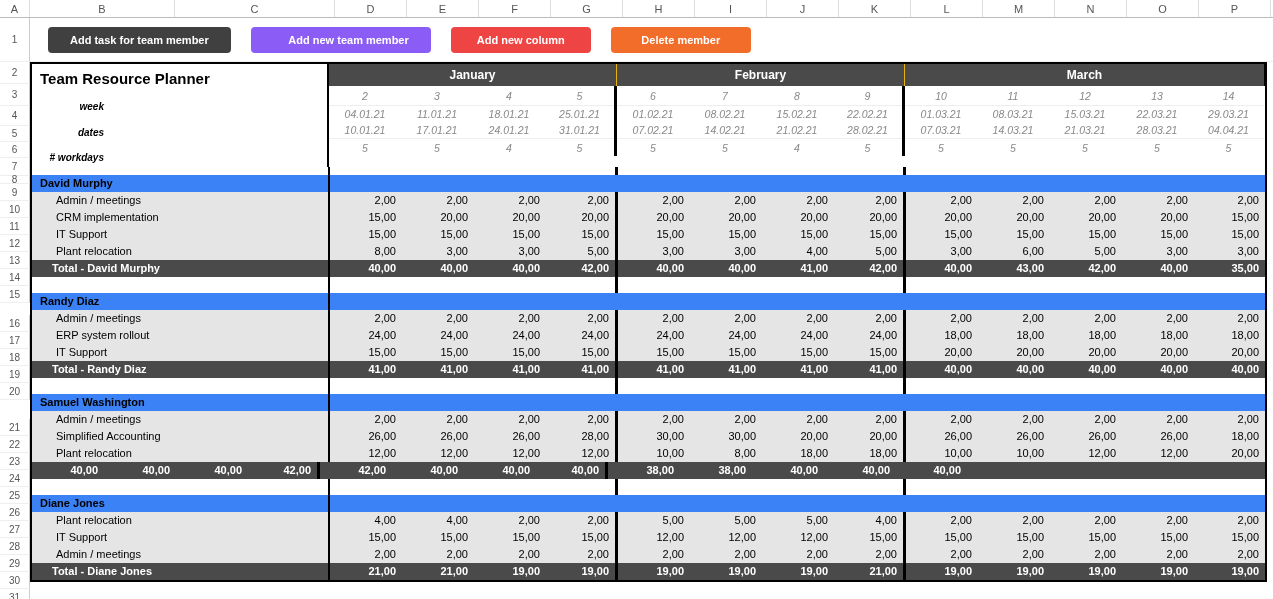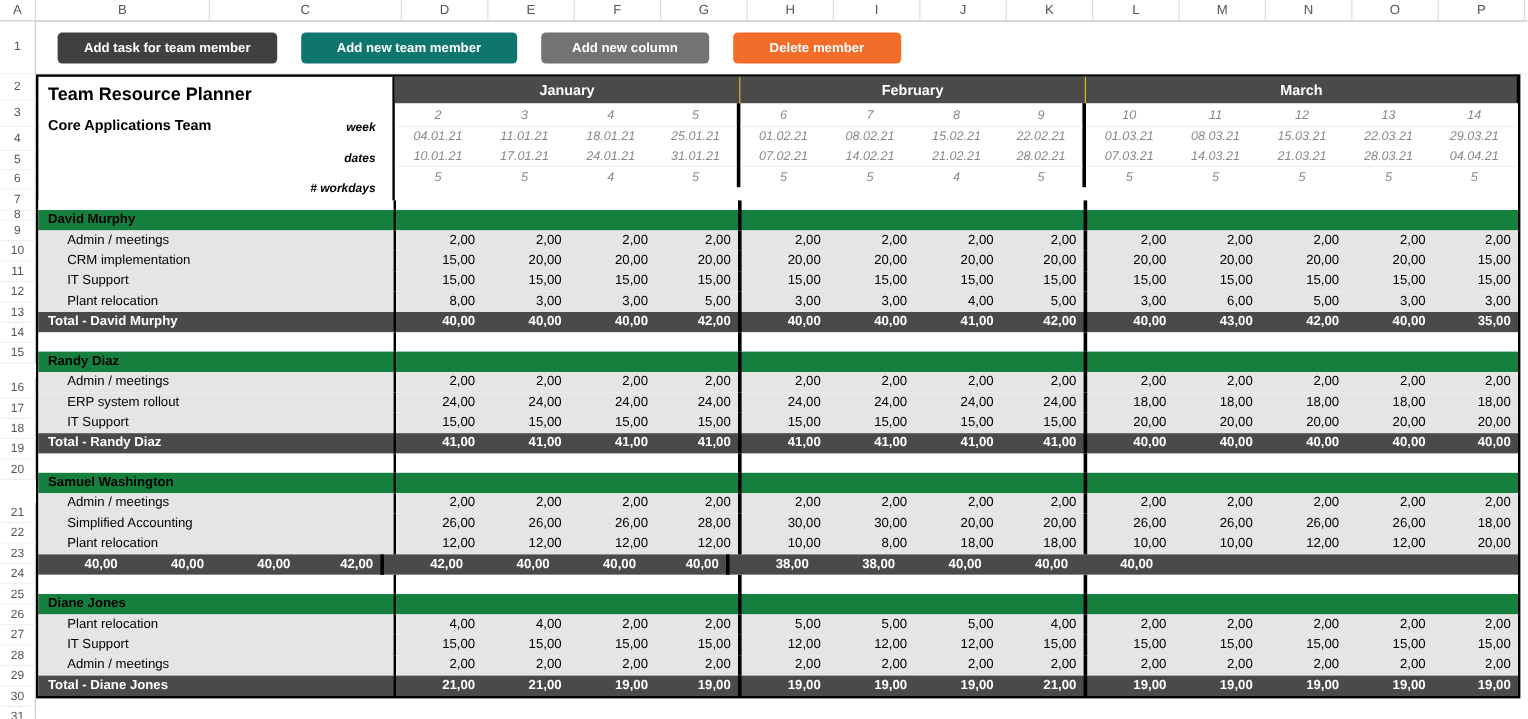--- a/index.html
+++ b/index.html
@@ -62,22 +62,22 @@
     height: 26px;
     padding: 0 22px;
     border-radius: 4px;
     border: none;
     color: #fff;
     font-size: 11px;
     font-weight: bold;
     cursor: pointer;
   }
   .btn-green  { background: #404040; }
-  .btn-blue   { background: #0f766e; width: 180px; }
-  .btn-yellow { background: #737373; width: 140px;}
+  .btn-blue   { background: #8b5cf6; width: 180px; text-align: right; }
+  .btn-yellow { background: #ef4444; width: 140px;}
   .btn-orange { background: #f26c2a; width: 140px;}
   
   .planner {
     border: 2px solid #000;
     width: 1237px;
     margin-top: 0;
   }
   .top {
     display: flex;
   }
@@ -158,25 +158,25 @@
     width:72px;
     text-align:right;
     padding-right:6px;
     font-size:11px;
   }
   .body .cells div.sep { border-right:3px solid #000; }
   .body .cells div.last { width:71px; }
   .row.blank { background:#fff; height:16px;}
   .row.blank .label { border-right:2px solid #000;}
   .row.blank .cells div.sep { border-right:3px solid #000;}
-  .row.namehdr { background:#15803d; font-weight:bold; }
+  .row.namehdr { background:#3b82f6; font-weight:bold;align-items:center; }
   .row.namehdr .label { padding-left:8px;}
   .row.task { background:#e5e5e5; }
   .row.total { background:#4a4a4a; color:#fff; font-weight:bold; }
-  .row.total .label { padding-left:8px;}
+  .row.total .label { padding-left:20px;}
 </style>
 </head>
 <body>
 
 <div class="colhdr" id="colhdr">
     <div style="width: 30px;">A</div>
     <div style="width: 145px;">B</div>
     <div style="width: 160px;">C</div>
     <div style="width: 72px;">D</div>
     <div style="width: 72px;">E</div>
@@ -236,21 +236,20 @@
     <button class="btn btn-yellow">Add new column</button>
     <button class="btn btn-orange">Delete member</button>
   </div>
 
   <div class="planner">
 
     <div class="top">
       <div class="titlebox">
         <h1>Team Resource Planner</h1>
         <div style="display:flex;">
-          <div class="sub" style="flex:1;">Core Applications Team</div>
           <div class="metalabels" style="width:70px;">
             <div class="weekrow">week</div>
             <div class="datesrow">dates</div>
             <div class="wdrow"># workdays</div>
           </div>
         </div>
       </div>
       <div class="calendar">
         <div class="months" id="months">
             <div class="month sep" style="width: 288px;">January</div>

